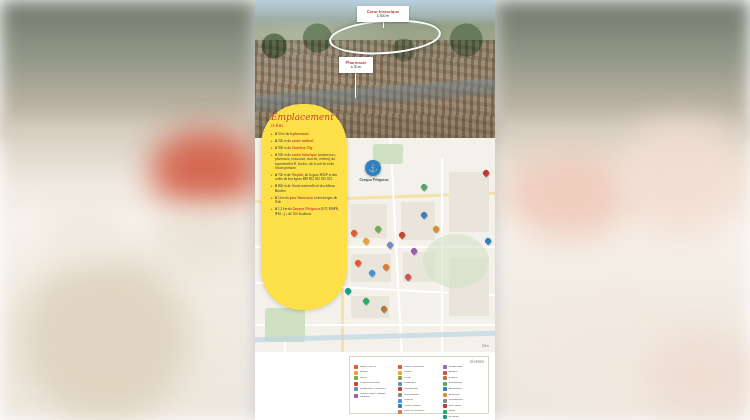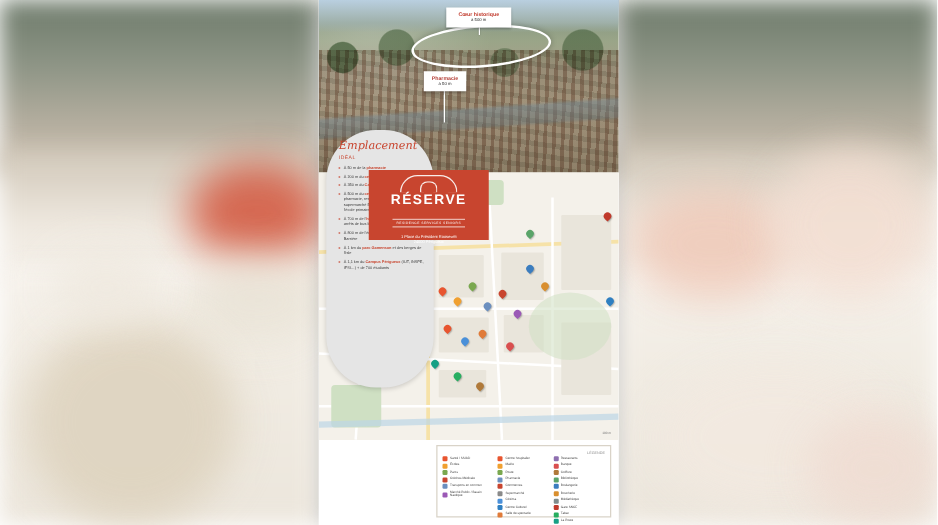--- a/index.html
+++ b/index.html
@@ -205,21 +205,21 @@
     position:absolute; left:95px; top:40px; width:48px; text-align:center;
     font-size:3.2px; color:#2b4a63; font-weight:bold;
   }
   .map .scalebar{
     position:absolute; right:6px; bottom:4px; font-size:2.6px; color:#777;
   }
 
   
   .bubble {
     position:absolute; left:6px; top:104px; width:86px; height:206px;
-    background:#e5e5e5;
+    background:#fde047;
     border-radius: 46% 46% 46% 46% / 20% 20% 20% 20%;
     box-shadow: 0 1px 4px rgba(0,0,0,.18);
     z-index: 5;
     padding: 8px 8px 6px 10px;
   }
   .bubble h3 {
     margin:0 0 1px; font-size:9px; color:#c8452f; font-weight:normal;
     font-family:"DejaVu Serif", serif; font-style:italic;
   }
   .bubble .h3sub {
@@ -352,27 +352,20 @@
       <div class="pin" style="left:230px; top:100px; background:#2f7fc1;"></div>
       <div class="pin" style="left:36px;  top:82px;  background:#8e6fb0;"></div>
       <div class="pin" style="left:166px; top:46px;  background:#5aa469;"></div>
 
       <div class="bigpin">⚓</div>
       <div class="biglabel">Campus Périgueux</div>
 
       <div class="scalebar">100 m</div>
     </div>
 
-    <div class="badge">
-      <div class="arch"></div>
-      <div class="word">RÉSERVE</div>
-      <div class="sub">RESIDENCE SERVICES SENIORS</div>
-      <div class="addr">1 Place du Président Roosevelt</div>
-      <div class="addr" style="margin-top:0;">24000 Périgueux</div>
-    </div>
 
     <div class="bubble">
       <h3>Emplacement</h3>
       <div class="h3sub">IDÉAL</div>
       <ul id="bubble-list">
           <li>À 50 m de la <b>pharmacie</b></li>
           <li>À 200 m du <b>centre médical</b></li>
           <li>À 350 m du <b>Carrefour City</b></li>
           <li>À 500 m du <b>centre historique</b> (commerces, pharmacie, restaurant, marché, cinéma), du supermarché E. Leclerc, de la crèche et de l'école primaire</li>
           <li>À 700 m de l'<b>hôpital</b>, de la gare SNCF et des arrêts de bus lignes 888 852 812 815 821</li>

